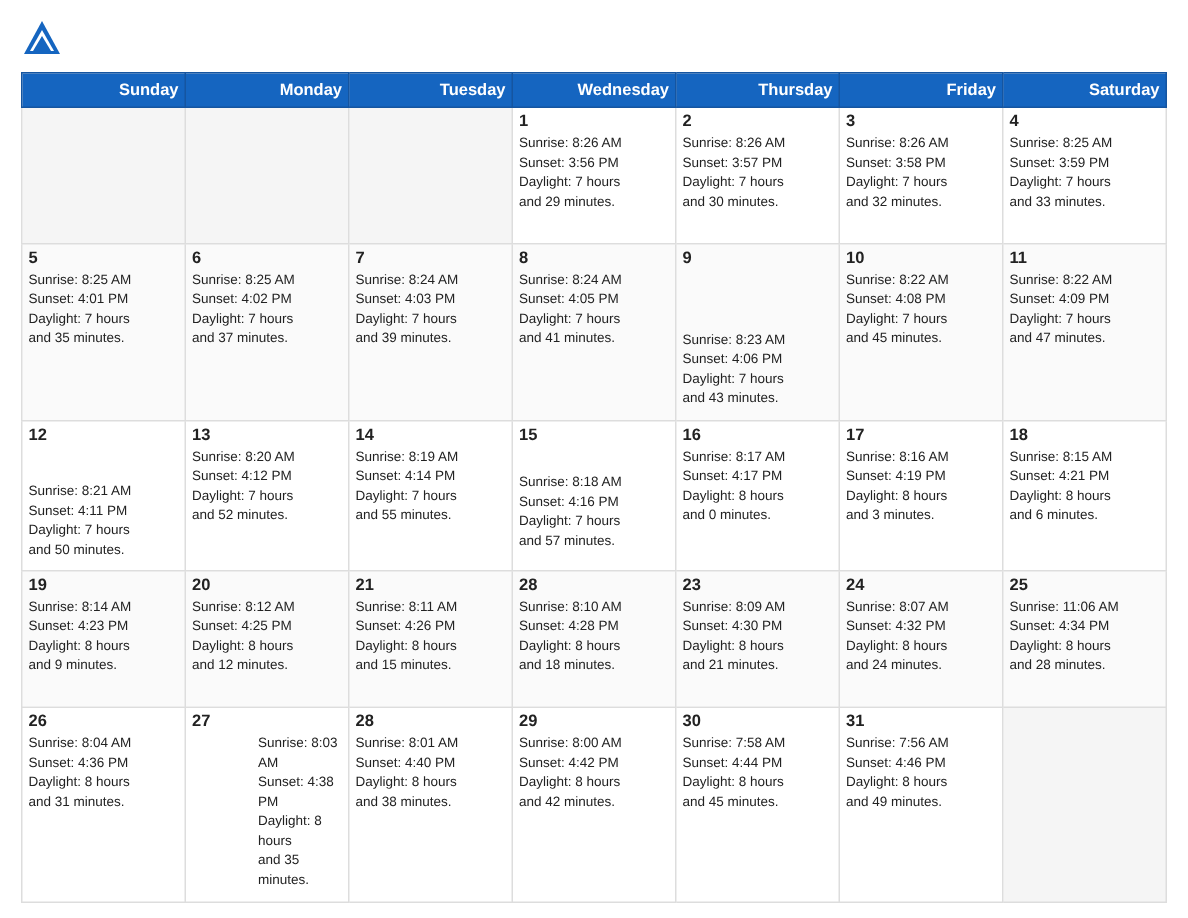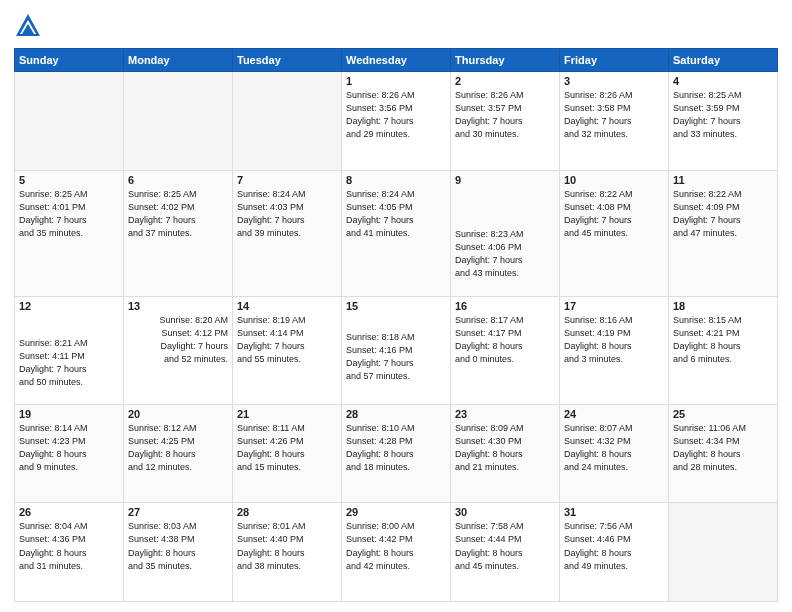--- a/index.html
+++ b/index.html
@@ -58,21 +58,21 @@
       border-collapse: collapse;
       width: 100%;
       table-layout: fixed;
     }
     .calendar th {
       background: #1565c0;
       color: #fff;
       font-size: 11px;
       font-weight: bold;
       padding: 5px 4px;
-      text-align: left;
+      text-align: right;
       border: 1px solid #1555a0;
     }
     .calendar td {
       border: 1px solid #ddd;
       vertical-align: top;
       padding: 3px 4px;
       font-size: 9.2px;
       color: #222;
       height: 88px;
       background: #fff;
@@ -217,21 +217,21 @@
         <tr>
           <td>
             <span class="day-num">12</span>
             <div class="day-info" style="white-space: pre-line; margin-top: 25px;">Sunrise: 8:21 AM
 Sunset: 4:11 PM
 Daylight: 7 hours
 and 50 minutes.</div>
           </td>
           <td>
             <span class="day-num">13</span>
-            <div class="day-info" style="white-space: pre-line; text-align: right;">Sunrise: 8:20 AM
+            <div class="day-info" style="white-space: pre-line;">Sunrise: 8:20 AM
 Sunset: 4:12 PM
 Daylight: 7 hours
 and 52 minutes.</div>
           </td>
           <td>
             <span class="day-num">14</span>
             <div class="day-info" style="white-space: pre-line;">Sunrise: 8:19 AM
 Sunset: 4:14 PM
 Daylight: 7 hours
 and 55 minutes.</div>
@@ -319,21 +319,21 @@
         <tr>
           <td>
             <span class="day-num">26</span>
             <div class="day-info" style="white-space: pre-line;">Sunrise: 8:04 AM
 Sunset: 4:36 PM
 Daylight: 8 hours
 and 31 minutes.</div>
           </td>
           <td>
             <span class="day-num">27</span>
-            <div class="day-info" style="white-space: pre-line;">Sunrise: 8:03 AM
+            <div class="day-info" style="white-space: pre-line; margin-left: 44px;">Sunrise: 8:03 AM
 Sunset: 4:38 PM
 Daylight: 8 hours
 and 35 minutes.</div>
           </td>
           <td>
             <span class="day-num">28</span>
             <div class="day-info" style="white-space: pre-line;">Sunrise: 8:01 AM
 Sunset: 4:40 PM
 Daylight: 8 hours
 and 38 minutes.</div>

